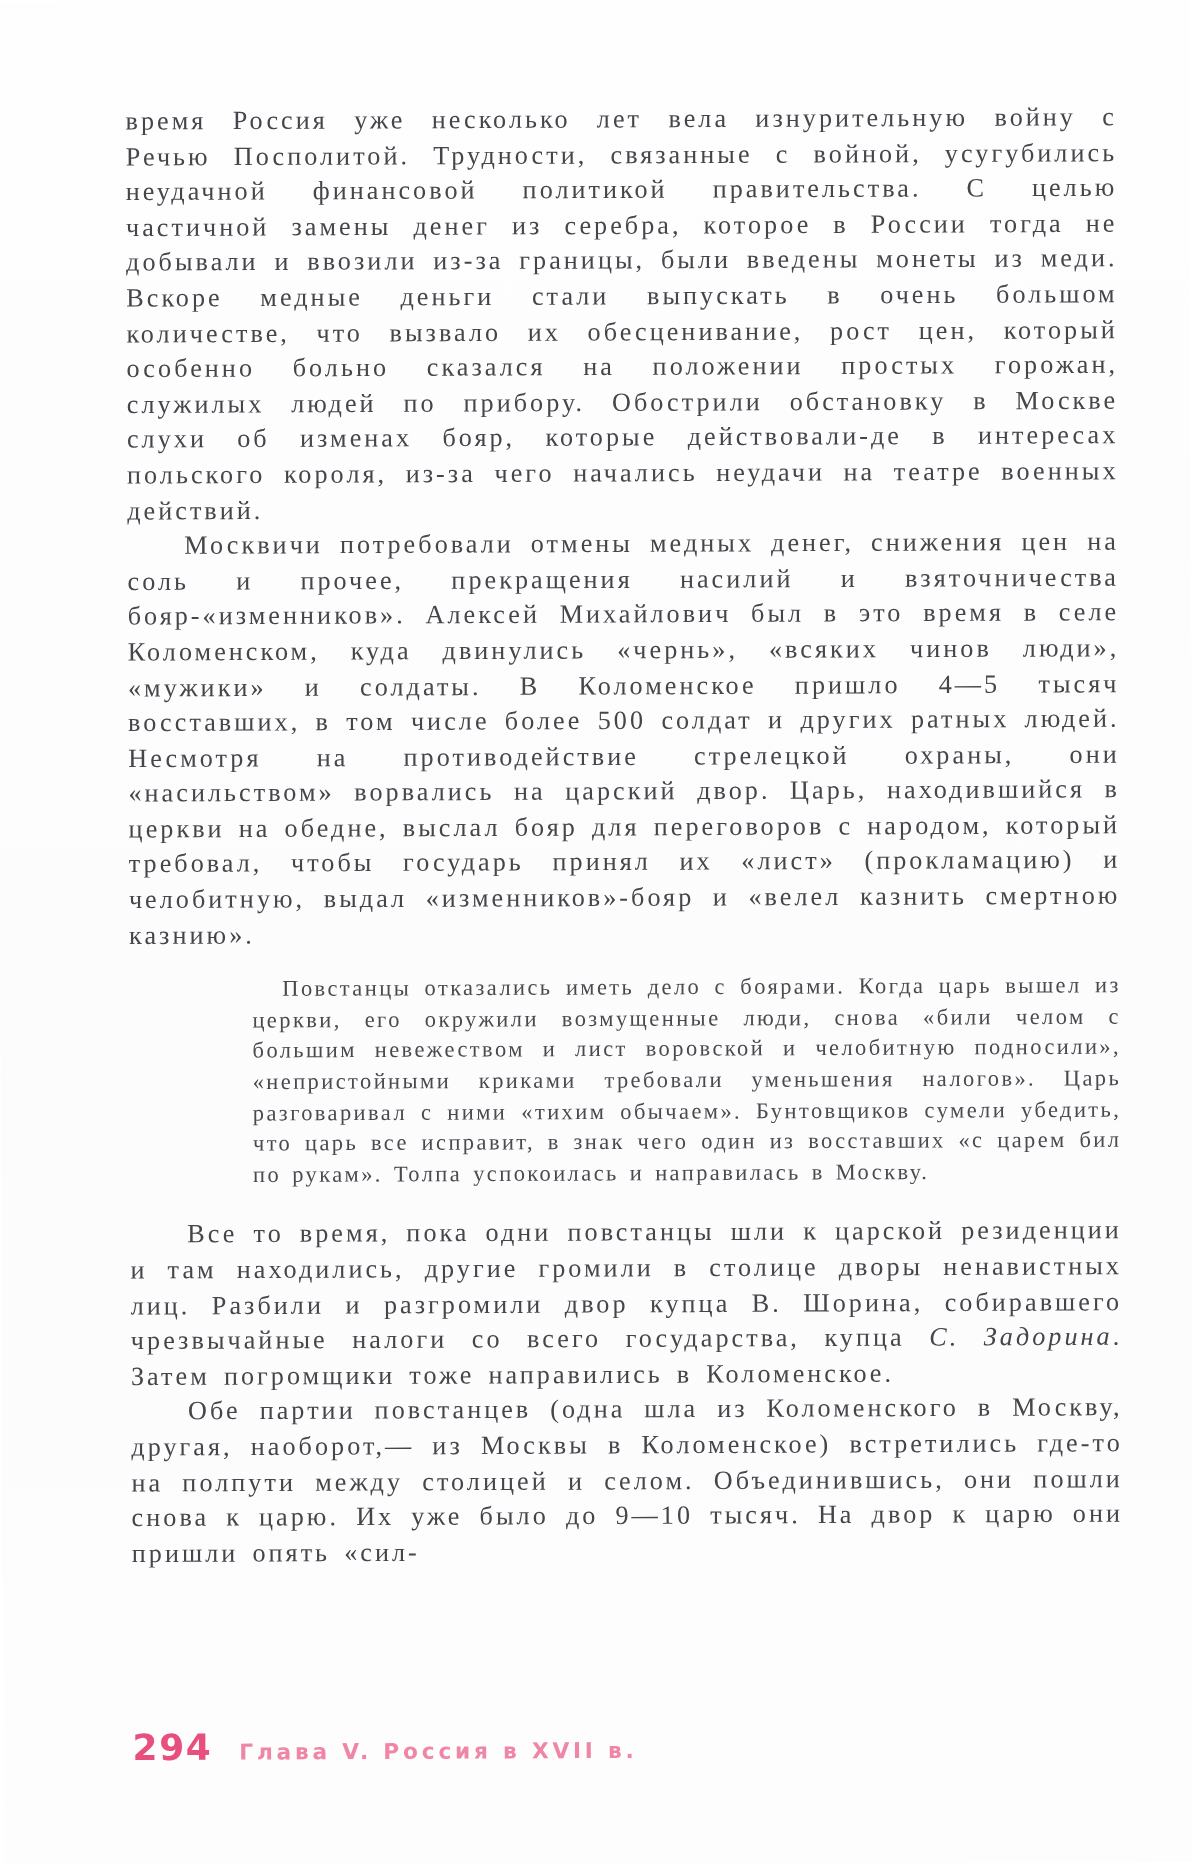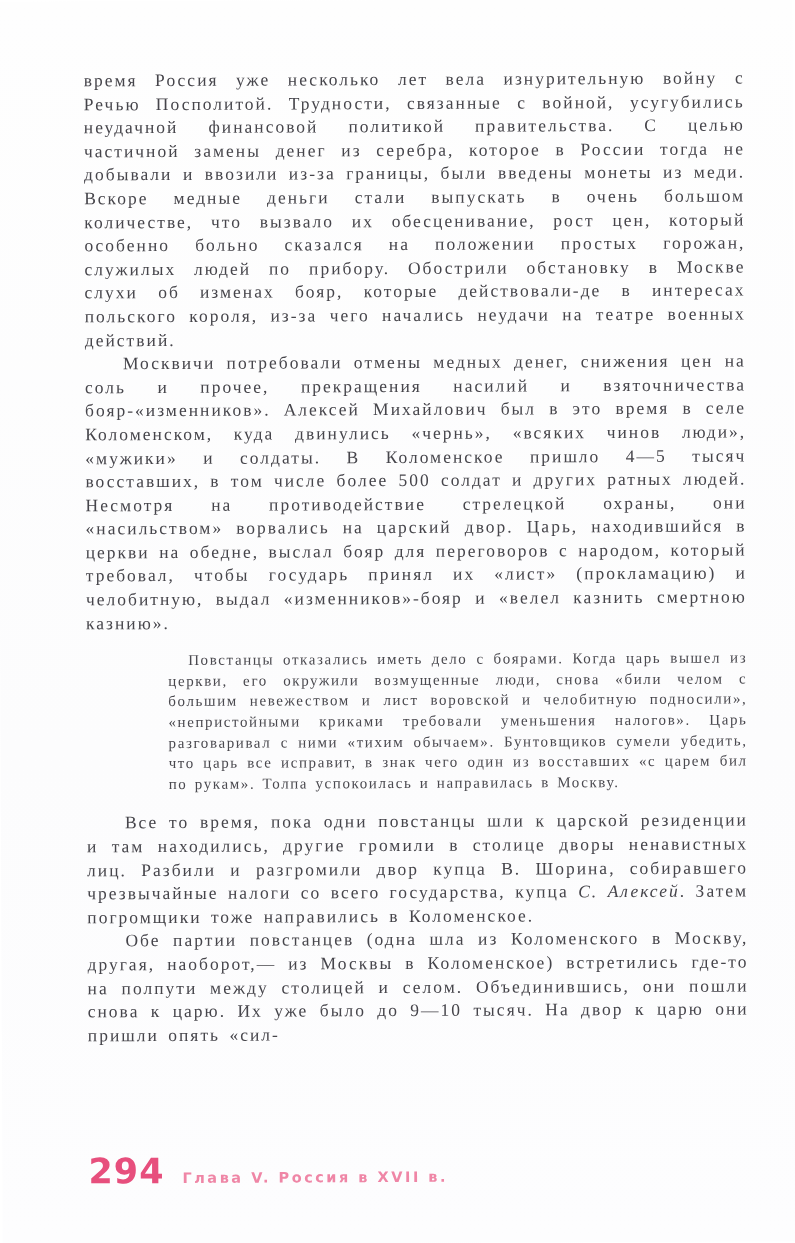--- a/index.html
+++ b/index.html
@@ -52,40 +52,40 @@
     position: absolute;
     left: 86px;
     top: 1150px;
     display: flex;
     align-items: baseline;
     gap: 18px;
     font-family: "DejaVu Sans", sans-serif;
     white-space: nowrap;
   }
   .page-num {
-    font-size: 35px;
+    font-size: 24px;
     font-weight: bold;
     letter-spacing: 1px;
   }
   .chapter {
     font-size: 14.5px;
     font-weight: bold;
     letter-spacing: 2.5px;
   }
 </style>
 </head>
 <body>
 
 <div class="scan">
 
   <div class="text-block">
       <p class="body"><span>время Россия уже несколько лет вела изнурительную войну с Речью Посполитой. Трудности, связанные с войной, усугубились неудачной финансовой политикой правительства. С целью частичной замены денег из серебра, которое в России тогда не добывали и ввозили из-за границы, были введены монеты из меди. Вскоре медные деньги стали выпускать в очень большом количестве, что вызвало их обесценивание, рост цен, который особенно больно сказался на положении простых горожан, служилых людей по прибору. Обострили обстановку в Москве слухи об изменах бояр, которые действовали-де в интересах польского короля, из-за чего начались неудачи на театре военных действий.</span></p>
       <p class="body indent"><span>Москвичи потребовали отмены медных денег, снижения цен на соль и прочее, прекращения насилий и взяточничества бояр-«изменников». Алексей Михайлович был в это время в селе Коломенском, куда двинулись «чернь», «всяких чинов люди», «мужики» и солдаты. В Коломенское пришло 4—5 тысяч восставших, в том числе более 500 солдат и других ратных людей. Несмотря на противодействие стрелецкой охраны, они «насильством» ворвались на царский двор. Царь, находившийся в церкви на обедне, выслал бояр для переговоров с народом, который требовал, чтобы государь принял их «лист» (прокламацию) и челобитную, выдал «изменников»-бояр и «велел казнить смертною казнию».</span></p>
       <p class="quote"><span>Повстанцы отказались иметь дело с боярами. Когда царь вышел из церкви, его окружили возмущенные люди, снова «били челом с большим невежеством и лист воровской и челобитную подносили», «непристойными криками требовали уменьшения налогов». Царь разговаривал с ними «тихим обычаем». Бунтовщиков сумели убедить, что царь все исправит, в знак чего один из восставших «с царем бил по рукам». Толпа успокоилась и направилась в Москву.</span></p>
-      <p class="body indent"><span>Все то время, пока одни повстанцы шли к царской резиденции и там находились, другие громили в столице дворы ненавистных лиц. Разбили и разгромили двор купца В. Шорина, собиравшего чрезвычайные налоги со всего государства, купца </span><span class="italic">С. Алексей</span><span>. Затем погромщики тоже направились в Коломенское.</span></p>
+      <p class="body indent"><span>Все то время, пока одни повстанцы шли к царской резиденции и там находились, другие громили в столице дворы ненавистных лиц. Разбили и разгромили двор купца В. Шорина, собиравшего чрезвычайные налоги со всего государства, купца </span><span class="italic">С. Задорина</span><span>. Затем погромщики тоже направились в Коломенское.</span></p>
       <p class="body indent"><span>Обе партии повстанцев (одна шла из Коломенского в Москву, другая, наоборот,— из Москвы в Коломенское) встретились где-то на полпути между столицей и селом. Объединившись, они пошли снова к царю. Их уже было до 9—10 тысяч. На двор к царю они пришли опять «сил-</span></p>
     </div>
 
   <div class="footer">
     <span class="page-num" style="color: rgb(231, 79, 125);">294</span>
     <span class="chapter" style="color: rgb(239, 134, 166);">Глава V. Россия в XVII в.</span>
   </div>
 
 </div>
 

